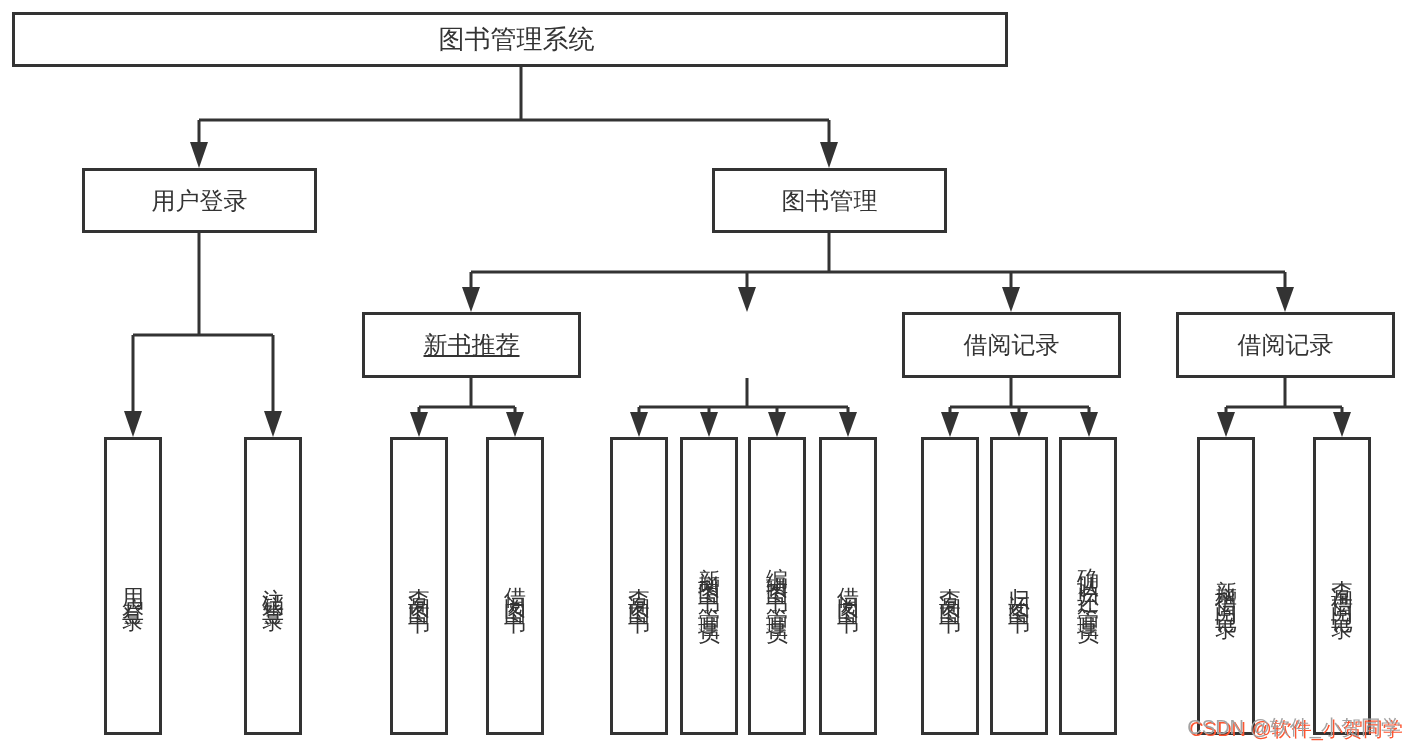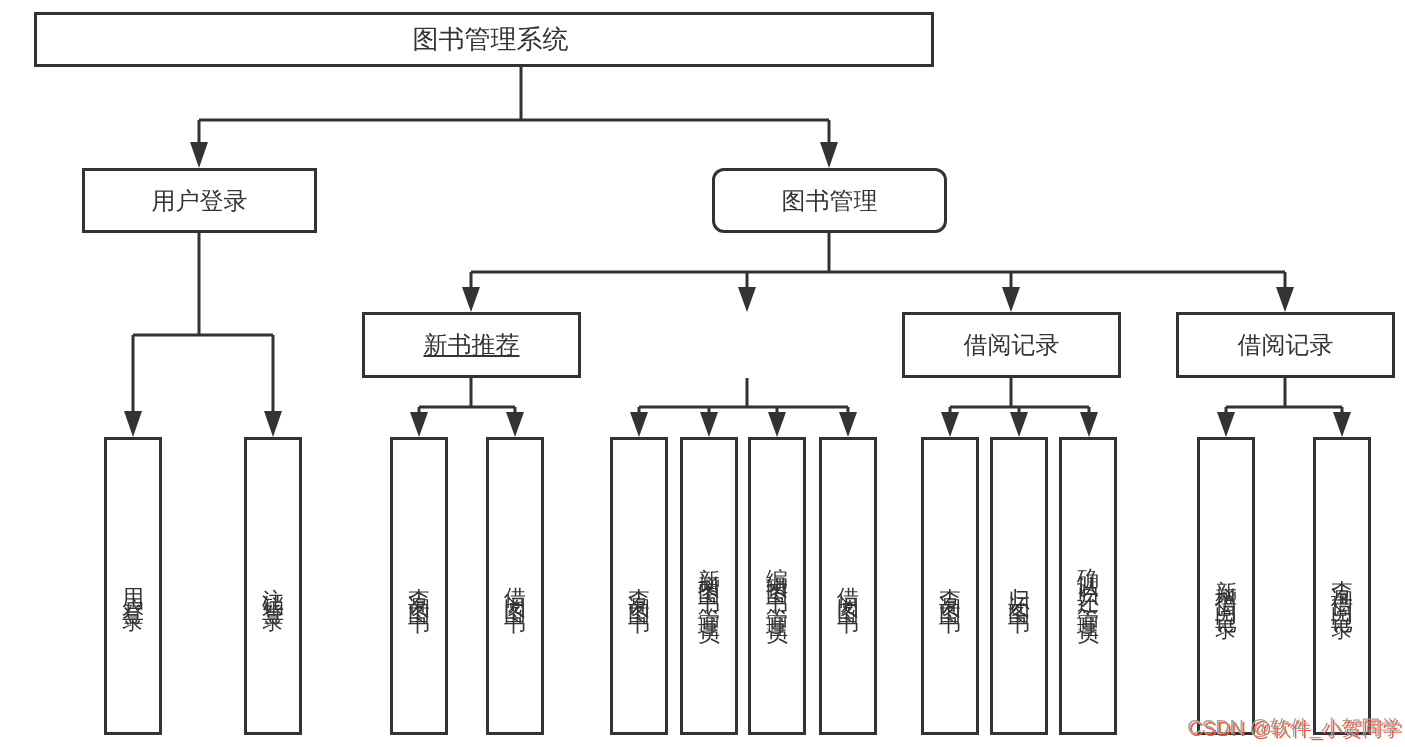--- a/index.html
+++ b/index.html
@@ -91,28 +91,28 @@
       <polygon points="768,412 786,412 777,437"></polygon>
       <polygon points="839,412 857,412 848,437"></polygon>
       <polygon points="941,412 959,412 950,437"></polygon>
       <polygon points="1010,412 1028,412 1019,437"></polygon>
       <polygon points="1080,412 1098,412 1089,437"></polygon>
       <polygon points="1217,412 1235,412 1226,437"></polygon>
       <polygon points="1333,412 1351,412 1342,437"></polygon>
     </g>
   </svg>
 
-  <div class="box lvl1" style="left:34px; top:12px; width:900px; height:55px;padding-left:13px;">
+  <div class="box lvl1" style="left:12px; top:12px; width:996px; height:55px;padding-left:13px;">
     <span>图书管理系统</span>
   </div>
 
   <div class="box lvl2" style="left:82px; top:168px; width:235px; height:65px;">
     <span>用户登录</span>
   </div>
-  <div class="box lvl2" style="left:712px; top:168px; width:235px; height:65px;border-radius:12px;">
+  <div class="box lvl2" style="left:712px; top:168px; width:235px; height:65px;">
     <span>图书管理</span>
   </div>
 
   <div class="box lvl3" style="left:362px; top:312px; width:219px; height:66px;text-decoration:underline;">
     <span>新书推荐</span>
   </div>
   <div class="box lvl3" style="left:902px; top:312px; width:219px; height:66px;">
     <span>借阅记录</span>
   </div>
   <div class="box lvl3" style="left:1176px; top:312px; width:219px; height:66px;">

